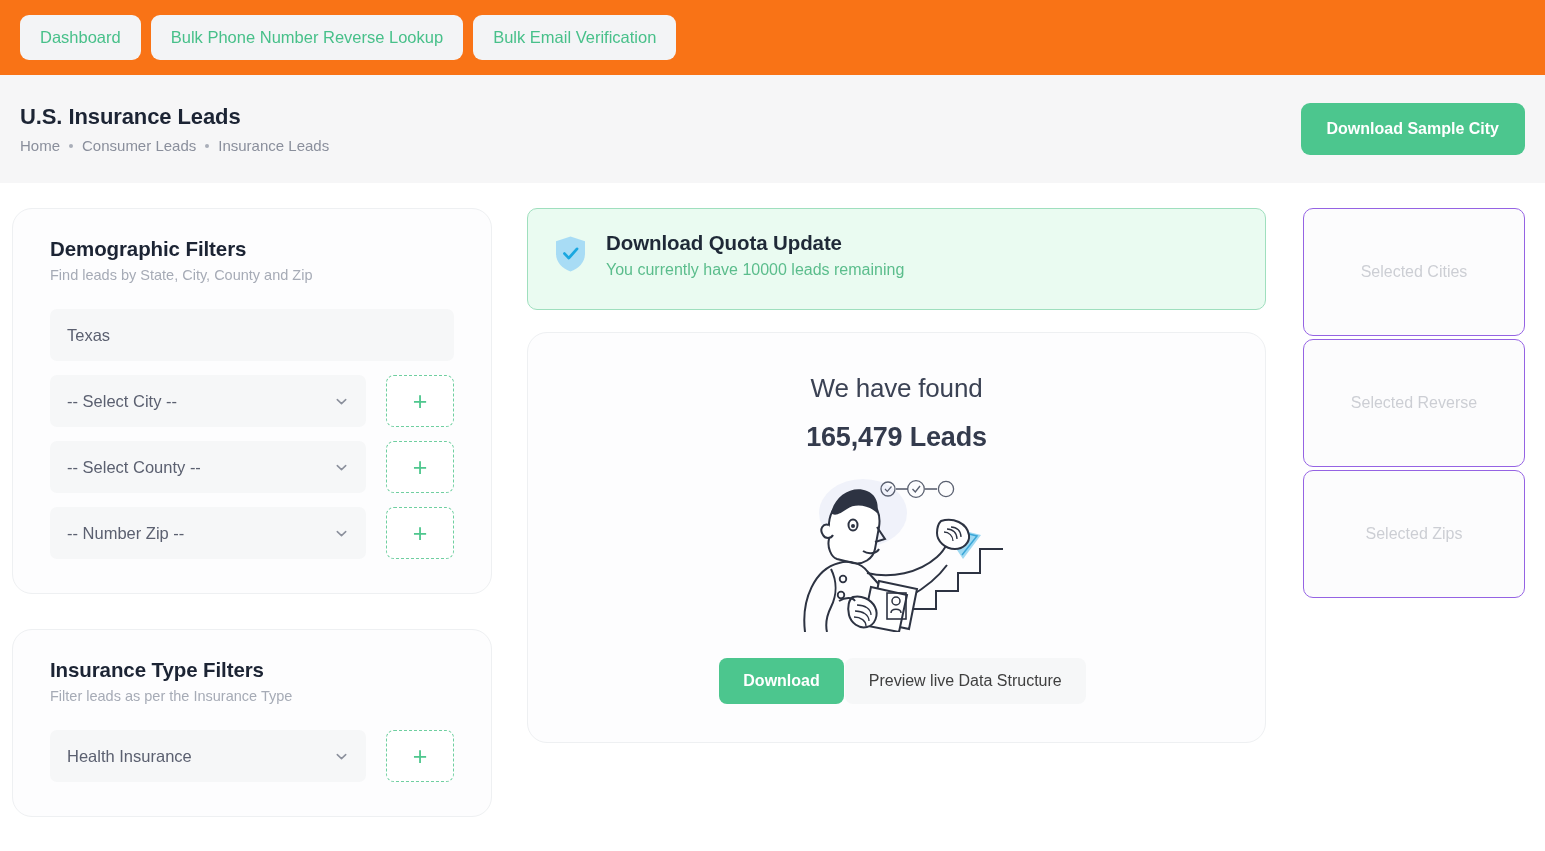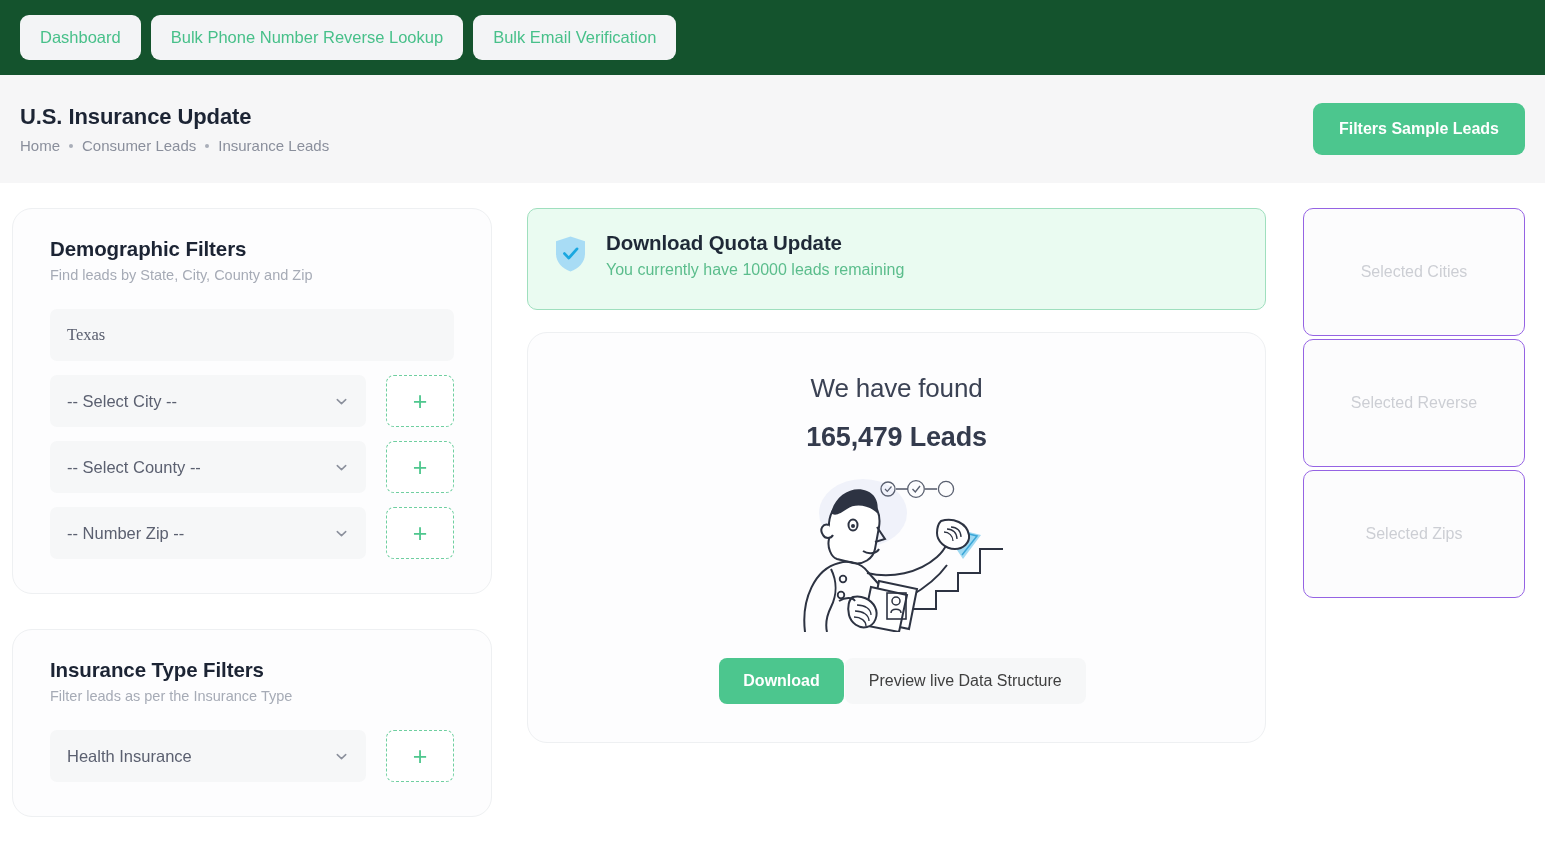--- a/index.html
+++ b/index.html
@@ -9,21 +9,21 @@
     height: 851px;
     overflow: hidden;
     background: #ffffff;
     font-family: "Liberation Sans", sans-serif;
     -webkit-font-smoothing: antialiased;
   }
 
   
   .topnav {
     height: 75px;
-    background: #14532d;
+    background: #f97316;
     display: flex;
     align-items: center;
     padding: 0 20px;
     position: relative;
   }
   .nav-tabs { display: flex; align-items: center; gap: 10px; }
   .nav-tab {
     background: #f3f4f6;
     color: #48c08a;
     font-size: 16.5px;
@@ -140,21 +140,21 @@
     height: 52px;
     display: flex;
     align-items: center;
     padding: 0 17px;
     font-size: 16.5px;
     color: #5b6070;
     cursor: pointer;
     position: relative;
     font-family: "Liberation Sans", sans-serif;
   }
-  .field.plain { cursor: text; margin-bottom: 14px; font-family: Liberation Serif, serif; }
+  .field.plain { cursor: text; margin-bottom: 14px; }
   .field-text { flex: 1 1 auto; }
   .chev {
     width: 15px; height: 15px;
     flex: 0 0 auto;
     color: #8b909c;
     display: flex; align-items: center; justify-content: center;
   }
   .chev svg { display: block; }
   .add-btn {
     flex: 0 0 auto;
@@ -269,31 +269,31 @@
 <div class="topnav">
   <div class="nav-tabs">
     <button class="nav-tab">Dashboard</button>
     <button class="nav-tab">Bulk Phone Number Reverse Lookup</button>
     <button class="nav-tab">Bulk Email Verification</button>
   </div>
 </div>
 
 <div class="pagehead">
   <div class="pagehead-left">
-    <div class="page-title">U.S. Insurance Update</div>
+    <div class="page-title">U.S. Insurance Leads</div>
     <div class="breadcrumb">
       <span class="bc-item">Home</span>
       <span class="bc-dot"></span>
       <span class="bc-item">Consumer Leads</span>
       <span class="bc-dot"></span>
       <span class="bc-item">Insurance Leads</span>
     </div>
   </div>
   <div class="pagehead-right">
-    <button class="btn-download-sample">Filters Sample Leads</button>
+    <button class="btn-download-sample">Download Sample City</button>
   </div>
 </div>
 
 <div class="body-wrap">
 
   <div class="col-left">
 
     <div class="card filter-card">
       <div class="filter-title">Demographic Filters</div>
       <div class="filter-sub">Find leads by State, City, County and Zip</div>

